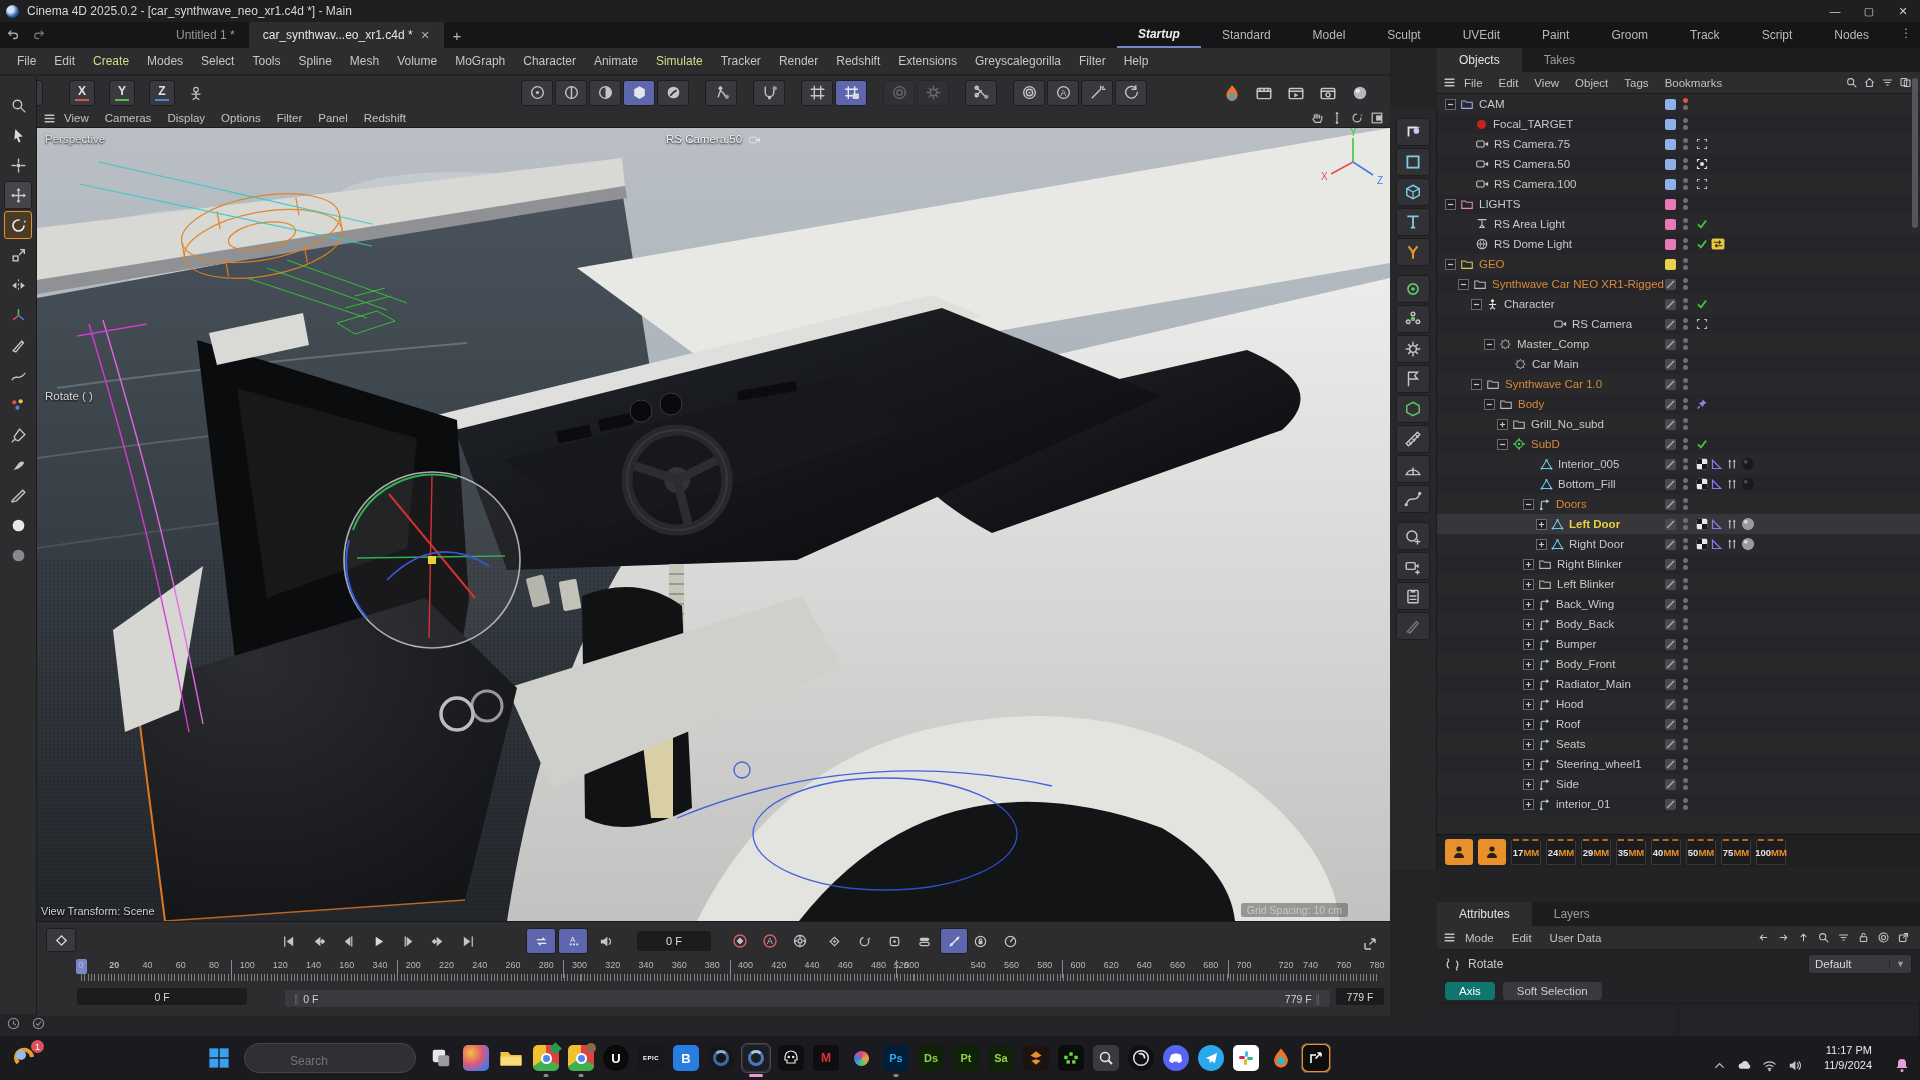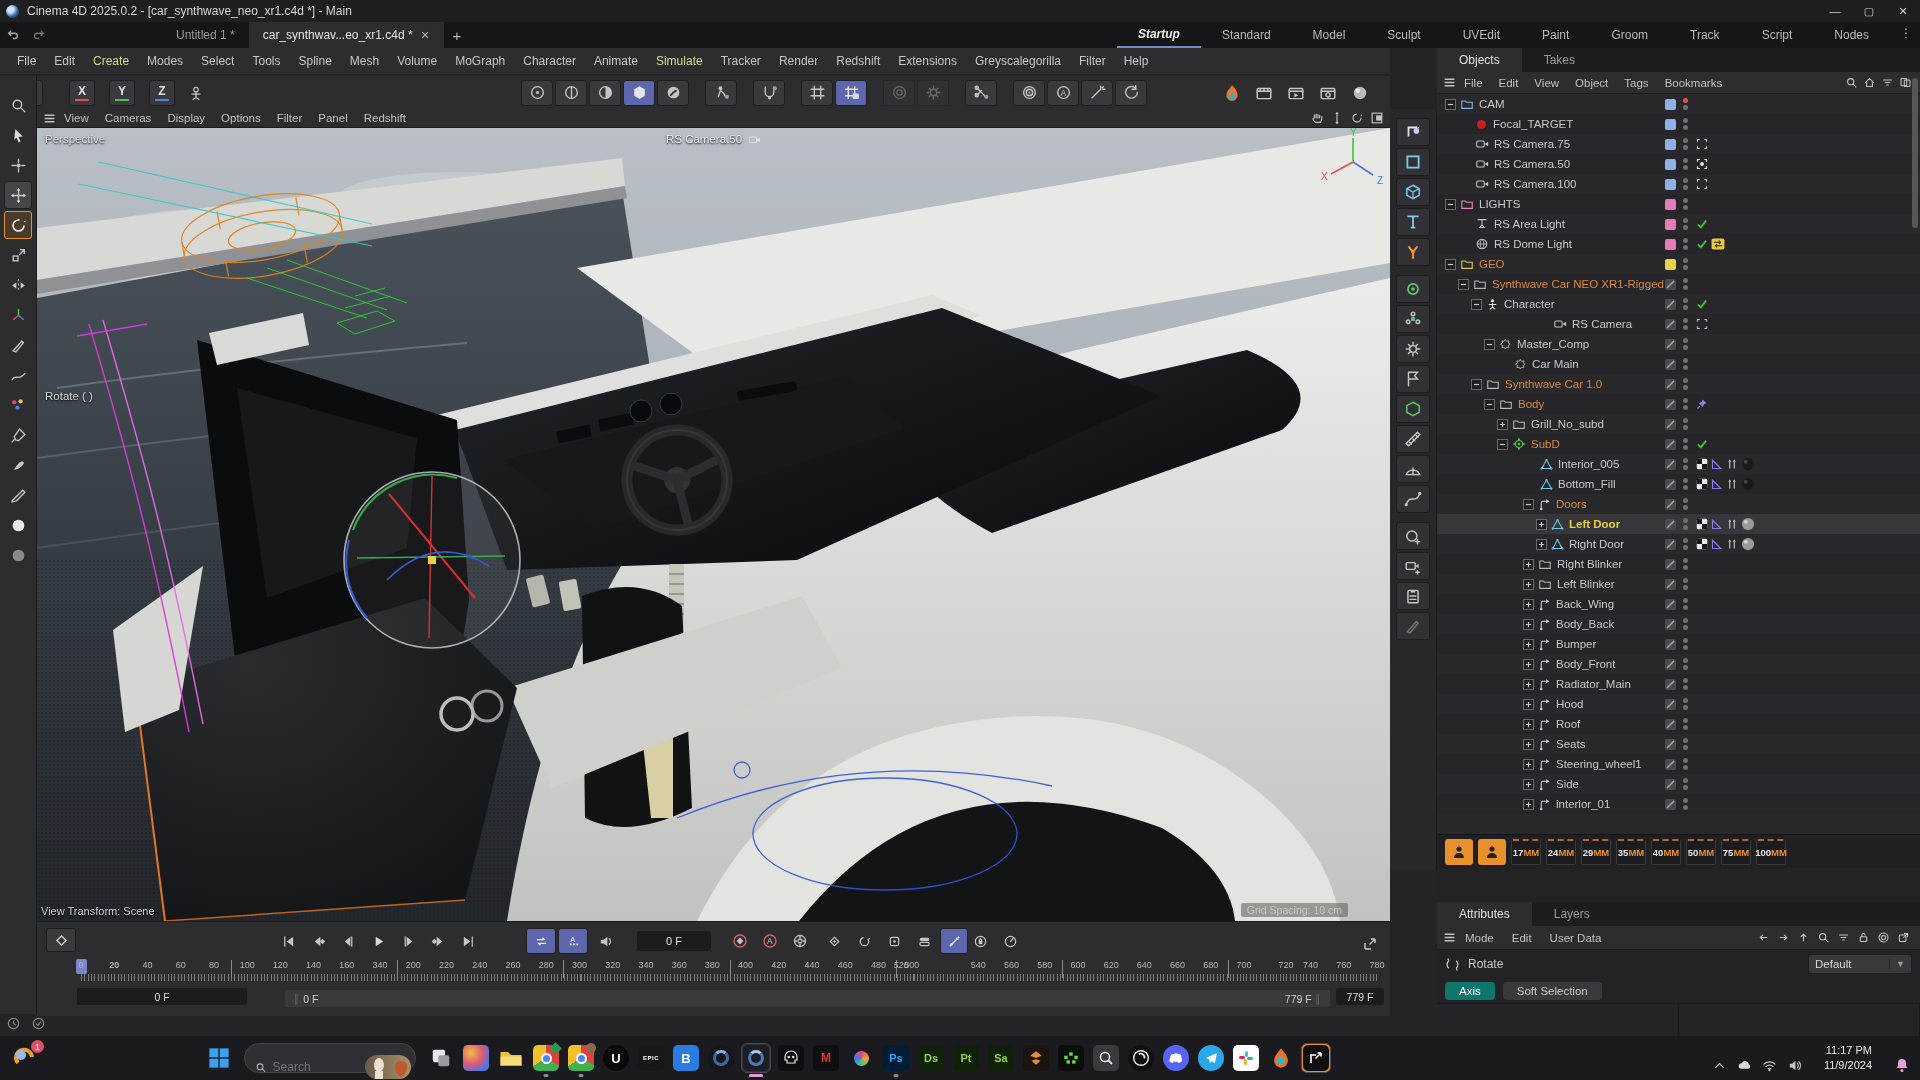--- a/index.html
+++ b/index.html
@@ -121,21 +121,21 @@
   .grip { color:#6a6a6e; font-size:9px; letter-spacing:1px; }
   
   #statusmini { position:absolute; left:6px; top:1016px; display:flex; gap:10px; }
   #taskbar { position:absolute; left:0; top:1036px; width:1920px; height:44px; background:#1b1b1f; display:flex; align-items:center; }
   #tb-left { display:flex; align-items:center; margin-left:10px; }
   #tb-apps { display:flex; align-items:center; gap:7px; margin-left:165px; }
   .tbapp { width:28px; height:28px; border-radius:5px; display:flex; align-items:center; justify-content:center; position:relative; font-weight:bold; }
   .tbapp .rundot { position:absolute; bottom:-5px; left:50%; transform:translateX(-50%); width:5px; height:3px; border-radius:2px; background:#8a8a8e; }
   .tbapp.activeapp { outline:1px solid #4a4a50; background:#33333a; }
   .tbapp.activeapp .rundot { width:14px; background:#e89ad8; }
-  #searchbox { width:172px; height:30px; border-radius:15px; background:#2f2f35; border:1px solid #45454b; display:flex; align-items:center; padding:18px 4px 0 10px; gap:6px; margin:4px 4px; }
+  #searchbox { width:172px; height:30px; border-radius:15px; background:#2f2f35; border:1px solid #45454b; display:flex; align-items:center; padding:4px 4px 0 10px; gap:6px; margin:4px 4px;flex-direction:column; }
   #searchbox input { background:transparent; border:none; outline:none; color:#c8c8c8; font-size:12px; width:86px; font-family:"Liberation Sans",sans-serif; }
   #search-visual { width:52px; height:24px; border-radius:12px; background:linear-gradient(90deg,#6a5a4a,#a8906a); position:relative; overflow:hidden; }
   #tb-tray { margin-left:auto; display:flex; align-items:flex-end; gap:22px; margin-right:10px; }
   #clock { text-align:right; color:#e8e8e8; font-size:11px; line-height:1.35; }
   
   svg { display:block; }
 </style>
 </head>
 <body>
 

